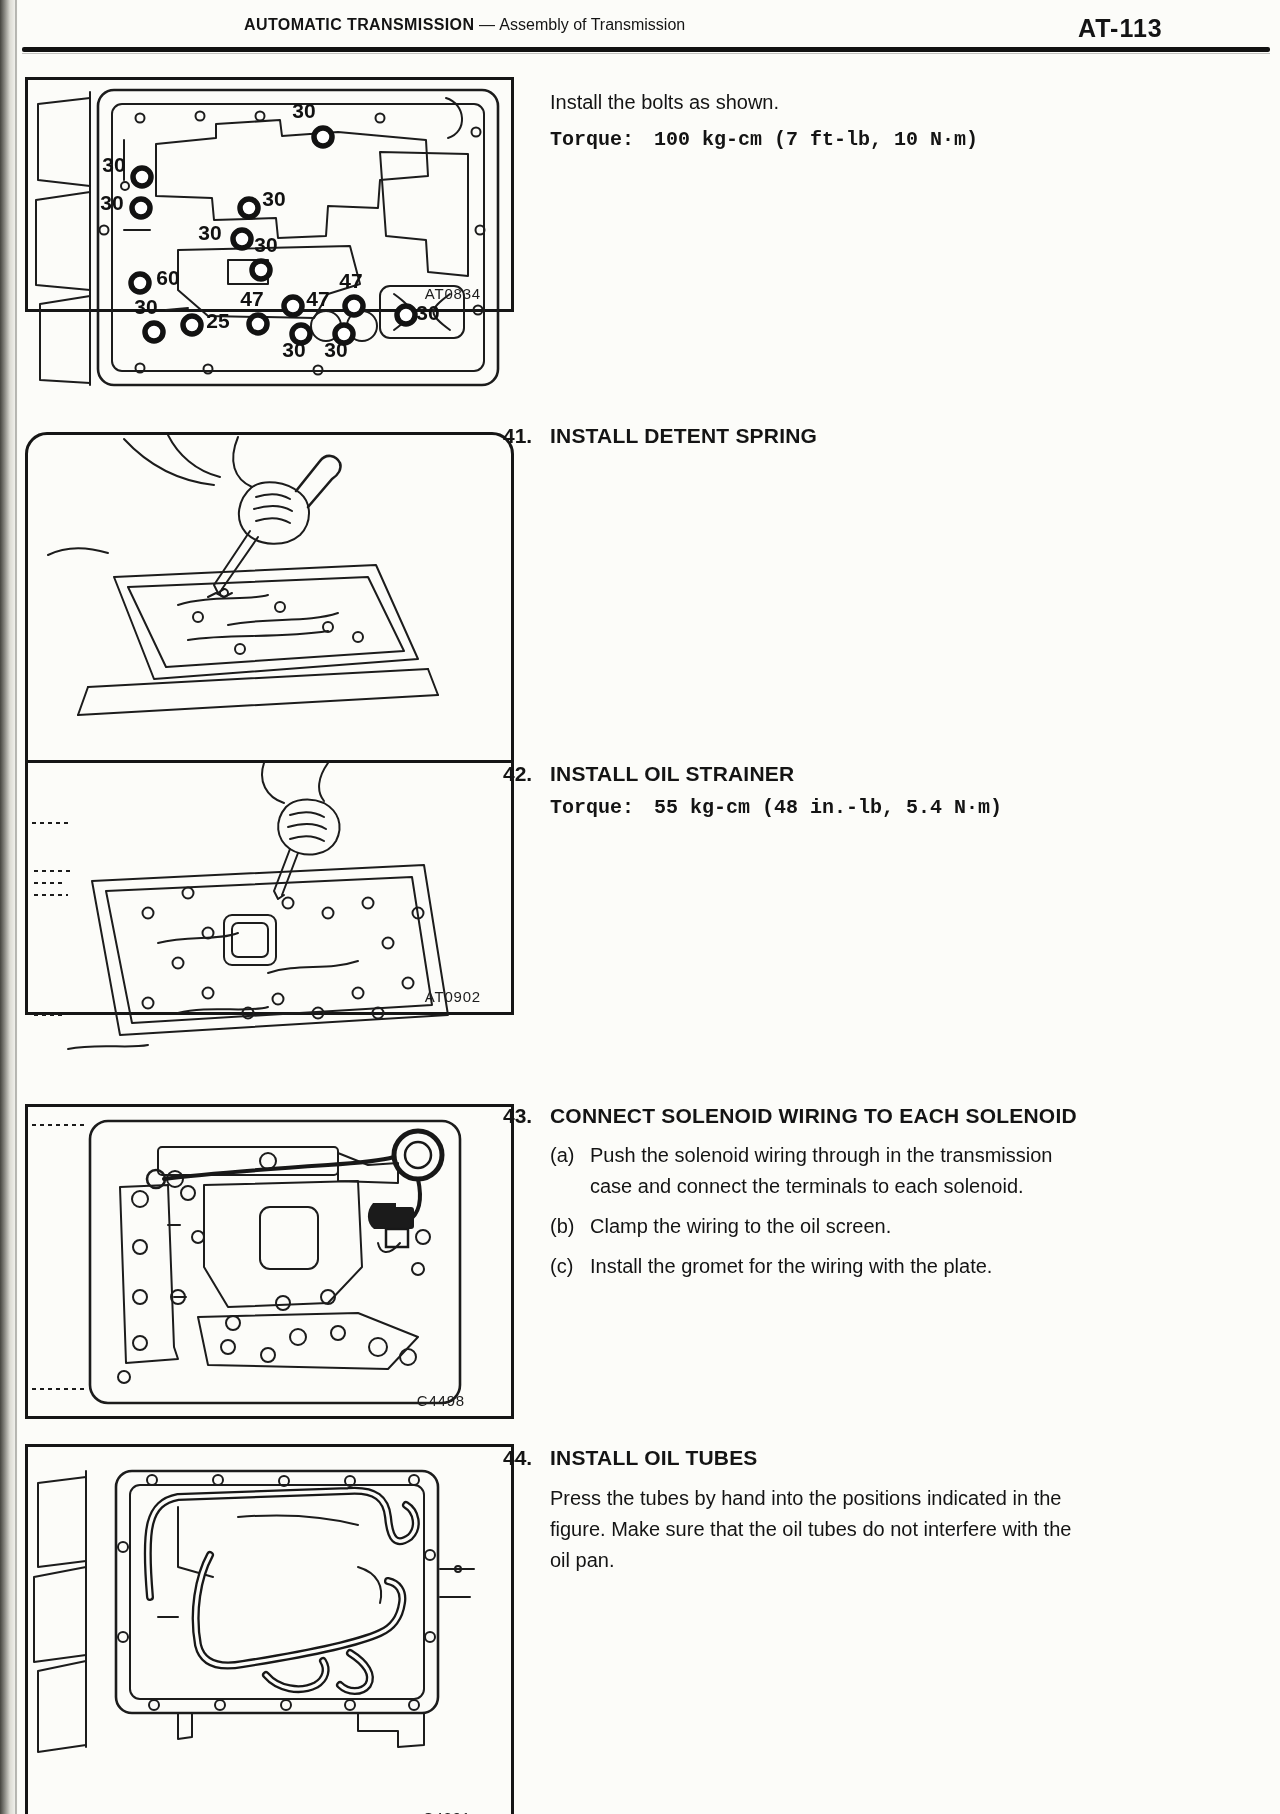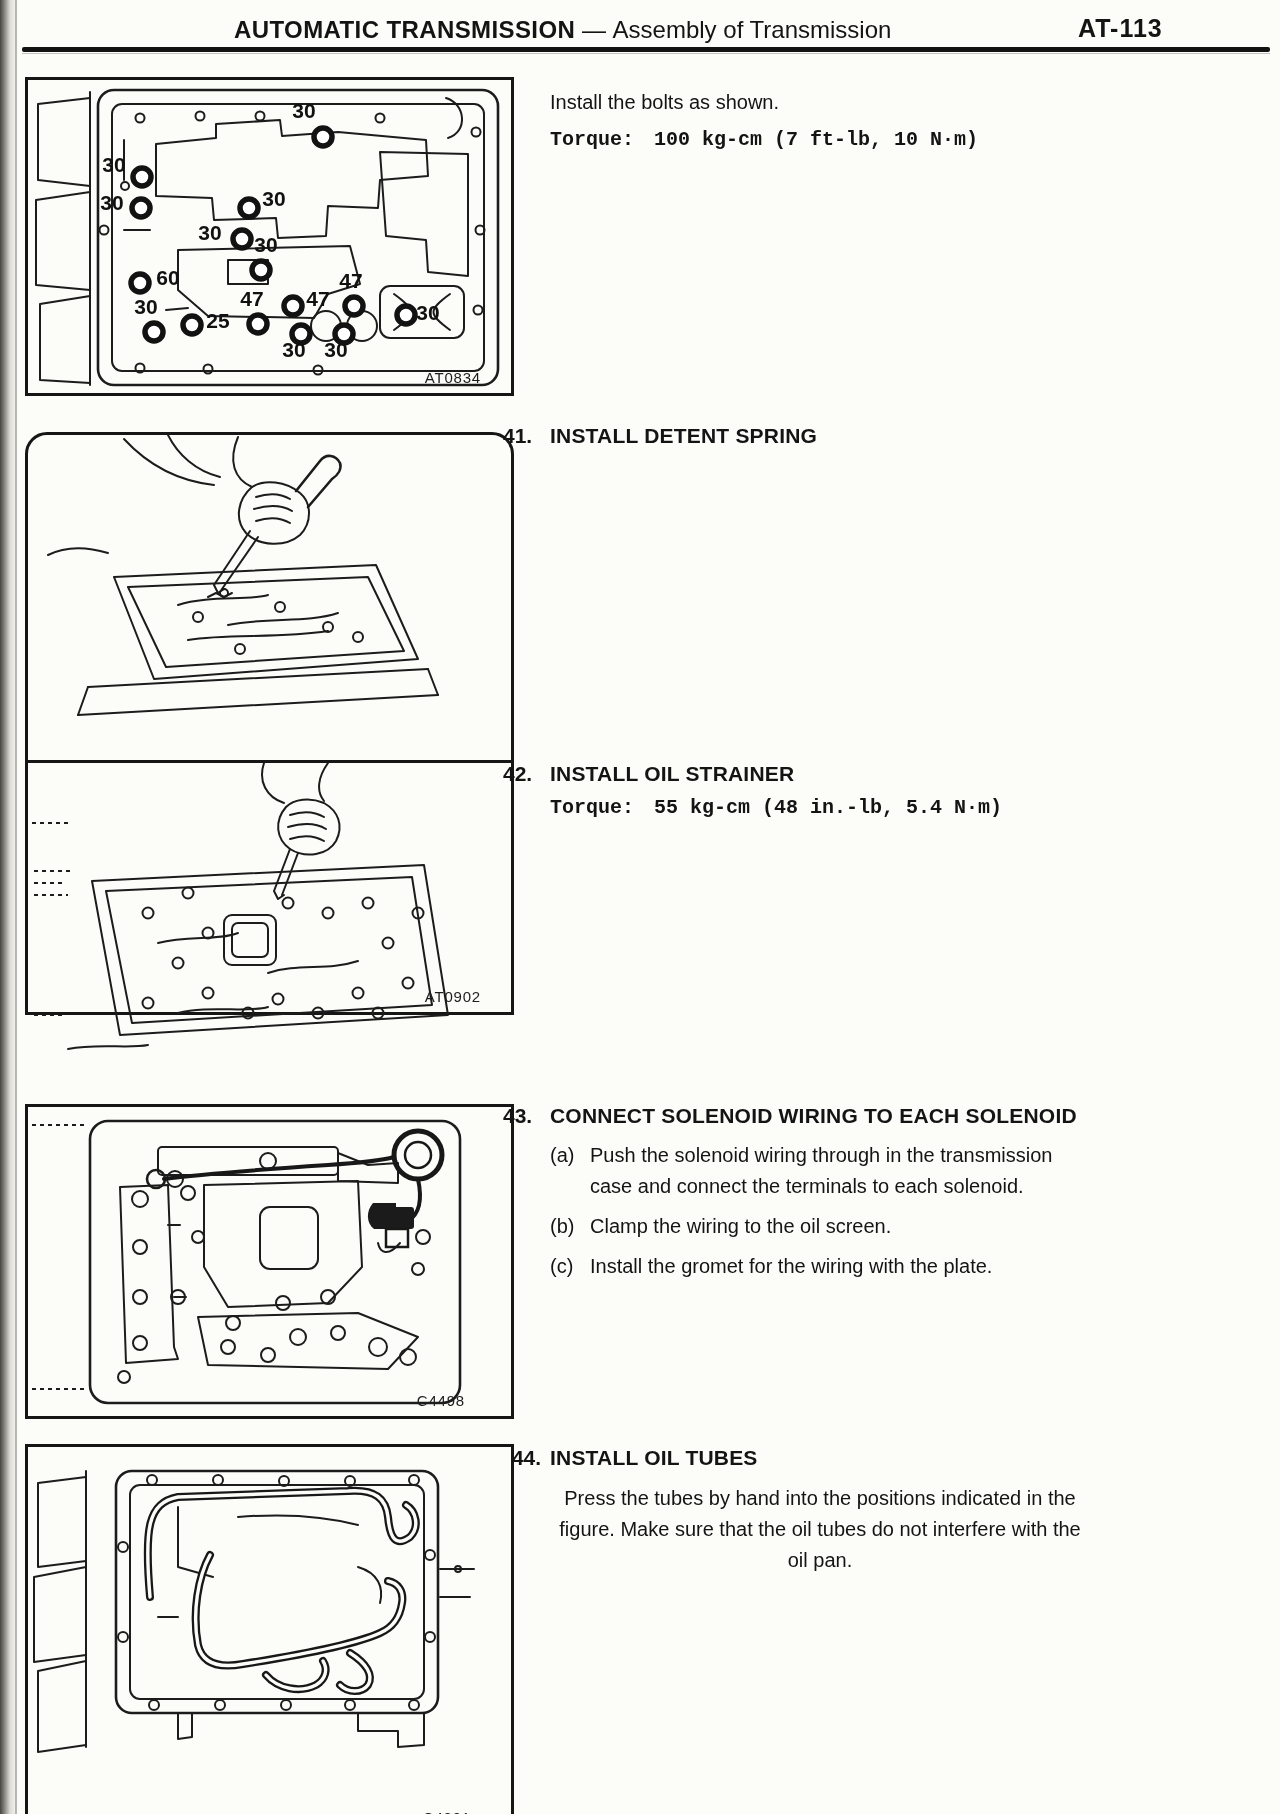--- a/index.html
+++ b/index.html
@@ -8,21 +8,21 @@
     background:#fcfcf9;color:#141414;
     font-family:"Liberation Sans",sans-serif;
     -webkit-font-smoothing:antialiased;
   }
   
   .edge-band{position:absolute;left:0;top:0;bottom:0;width:18px;
     background:linear-gradient(90deg,#45443f 0px,#8f8e88 5px,#dcdbd4 10px,#fcfcf9 18px);}
   .edge-line{position:absolute;left:15px;top:0;bottom:0;width:2px;background:rgba(70,68,62,.35);}
 
   
-  .header-title{position:absolute;left:234px;top:16px;font-size:24px;white-space:nowrap;}
+  .header-title{position:absolute;left:244px;top:16px;font-size:16px;white-space:nowrap;}
   .header-title b{letter-spacing:.4px;}
   .header-page{position:absolute;left:1078px;top:14px;font-size:25px;font-weight:bold;letter-spacing:1px;}
   .header-rule{position:absolute;left:22px;right:10px;top:47px;height:5px;background:#121212;border-radius:2px;}
   .header-rule:after{content:"";position:absolute;left:0;right:0;top:6px;height:1px;background:rgba(18,18,18,.25);}
 
   
   .fig{position:absolute;left:25px;width:489px;border:3px solid #161616;background:#fcfcf9;box-sizing:border-box;}
   .fig svg{display:block;}
   .fig-code{position:absolute;bottom:7px;font-size:15px;letter-spacing:.8px;color:#1d1d1d;}
   .ln{fill:none;stroke:#1c1c1c;stroke-width:2;stroke-linecap:round;stroke-linejoin:round;}
@@ -54,21 +54,21 @@
 </head>
 <body>
 
 <div class="edge-band"></div>
 <div class="edge-line"></div>
 
 <div class="header-title"><b>AUTOMATIC TRANSMISSION</b>&nbsp;<span>—</span>&nbsp;<span>Assembly of Transmission</span></div>
 <div class="header-page">AT-113</div>
 <div class="header-rule"></div>
 
-<div class="fig" style="top:77px;height:319px;text-decoration:underline;">
+<div class="fig" style="top:77px;height:235px;text-decoration:underline;">
   <svg viewBox="0 0 483 317" width="483" height="317">
     <g class="ln">
       <path d="M62,12 L62,305"></path>
       <path d="M62,18 L10,24 L10,100 L62,106"></path>
       <path d="M62,112 L8,120 L8,205 L62,210"></path>
       <path d="M62,216 L12,224 L12,300 L62,303"></path>
     </g>
     <g>
       <rect class="ln2" x="70" y="10" width="400" height="295" rx="16"></rect>
       <rect class="ln" x="84" y="24" width="372" height="267" rx="10"></rect>
@@ -369,19 +369,19 @@
       <span class="substep-label">(b)</span>
       <span class="substep-text">Clamp the wiring to the oil screen.</span>
     </div>
     <div class="substep">
       <span class="substep-label">(c)</span>
       <span class="substep-text">Install the gromet for the wiring with the plate.</span>
     </div>
   </div>
 </div>
 
-<div class="step" style="top:1446px;text-align:center;">
+<div class="step" style="top:1446px;">
   <div class="step-head">
     <span class="step-num">44.</span>
     <span class="step-title">INSTALL OIL TUBES</span>
   </div>
   <div class="step-body para">Press the tubes by hand into the positions indicated in the figure. Make sure that the oil tubes do not interfere with the oil pan.</div>
 </div>
 
 </body></html>

